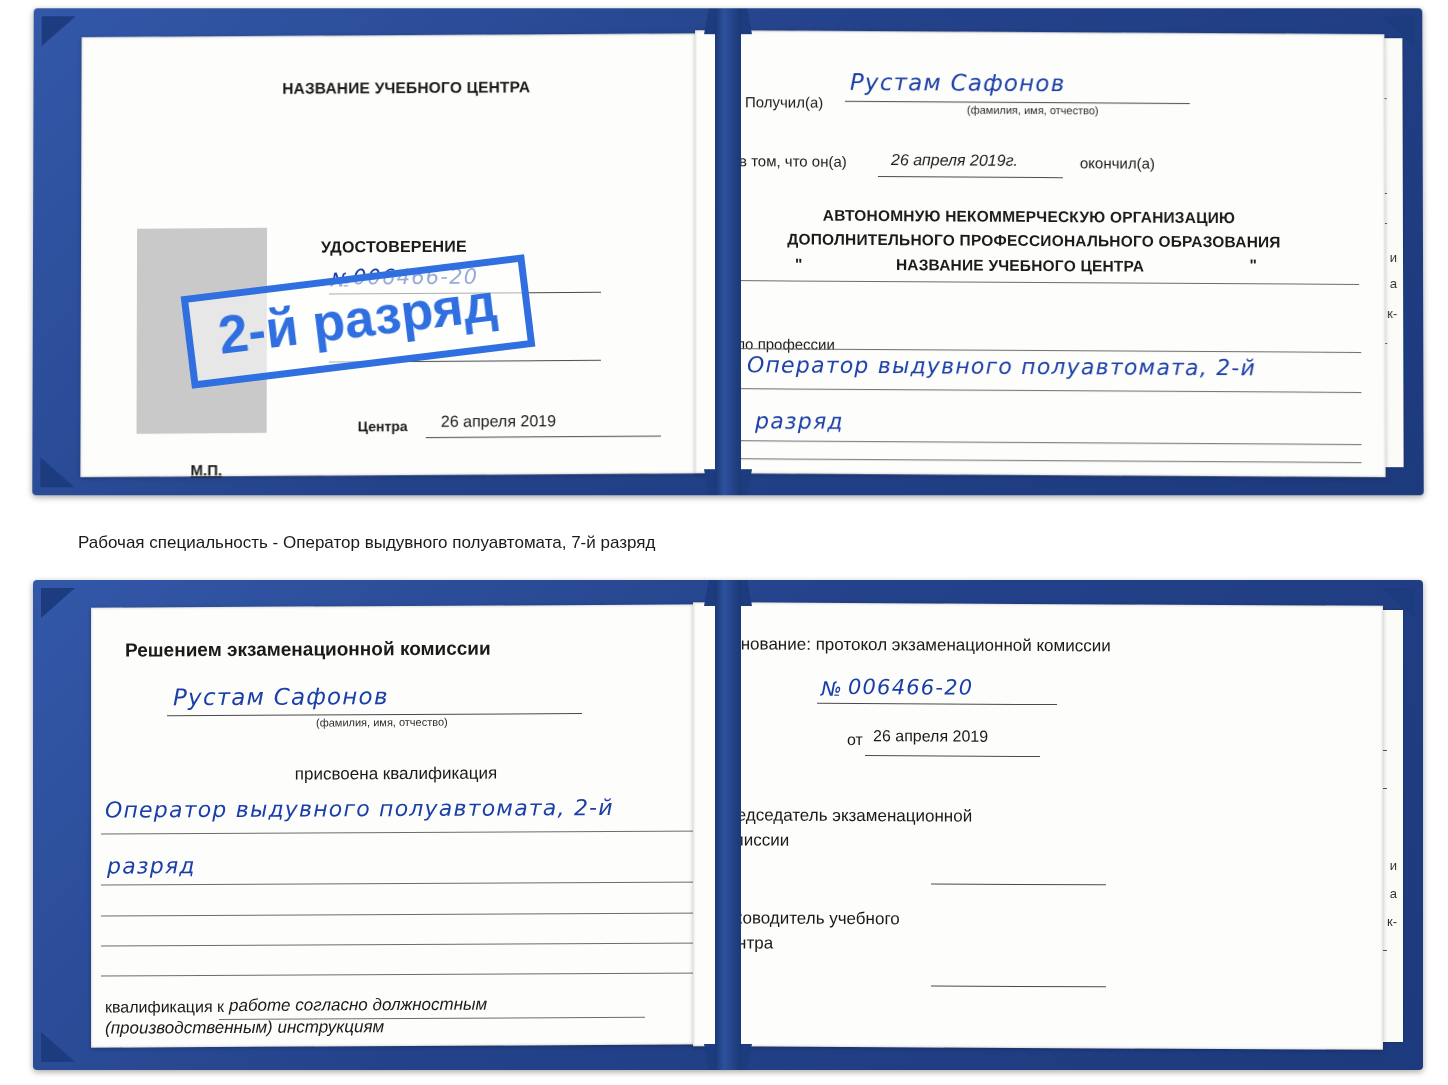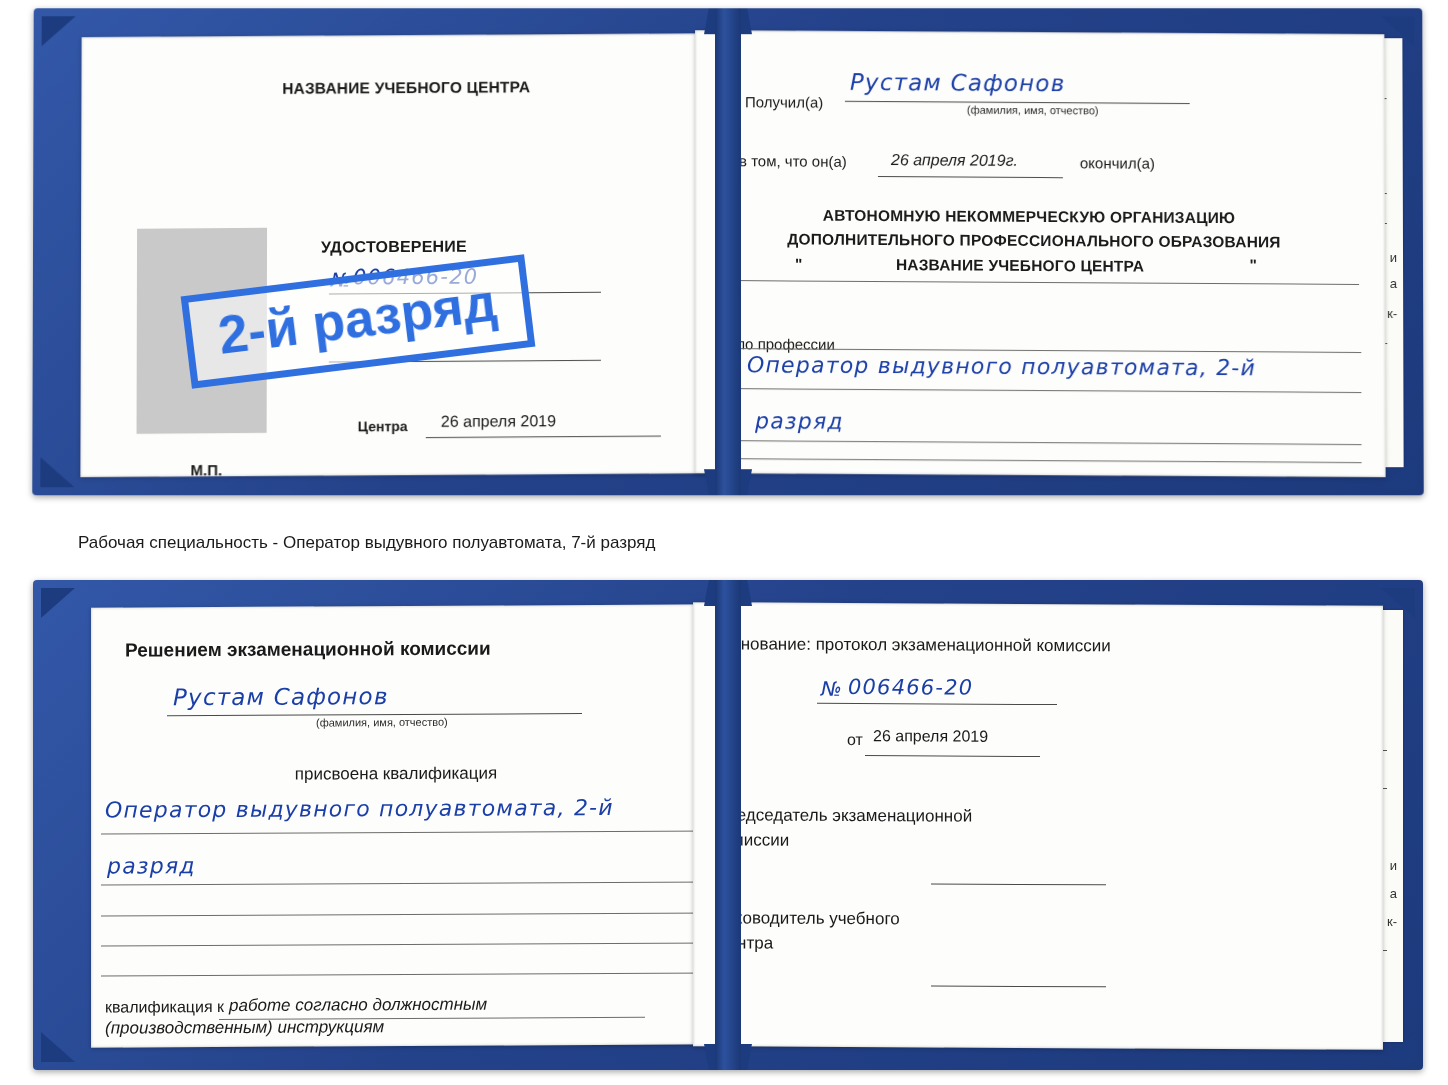--- a/index.html
+++ b/index.html
@@ -232,21 +232,21 @@
     <div class="pg hand" style="left:250px; top:233px; font-size:19px;">№</div>
     <div class="pg hand" style="left:272px; top:230px; font-size:21px;">006466-20</div>
     <div class="rule" style="left:248px; top:258px; width:272px;"></div>
 
     <div class="rule" style="left:248px; top:326px; width:272px;"></div>
 
     <div class="pg lbl" style="left:277px; top:383px; font-size:14px; font-weight:600;">Центра</div>
     <div class="pg type" style="left:360px; top:378px;">26 апреля 2019</div>
     <div class="rule" style="left:345px; top:402px; width:235px;"></div>
 
-    <div class="pg lbl" style="left:110px; top:425px; font-weight:600; font-size:15px;">М.П.</div>
+    <div class="pg lbl" style="left:110px; top:425px; font-weight:600; font-size:15px;text-decoration:underline;">М.П.</div>
   </div>
 
   <div class="page right">
     <div class="pg lbl" style="left:50px; top:48px;margin-top:15px;">Получил(а)</div>
     <div class="pg hand hand-lg" style="left:155px; top:38px;">Рустам Сафонов</div>
     <div class="rule" style="left:150px; top:70px; width:345px;"></div>
     <div class="pg lbl-sm" style="left:272px; top:72px;">(фамилия, имя, отчество)</div>
 
     <div class="pg lbl" style="left:44px; top:122px;">в том, что он(а)</div>
     <div class="pg type-it" style="left:196px; top:120px;">26 апреля 2019г.</div>

